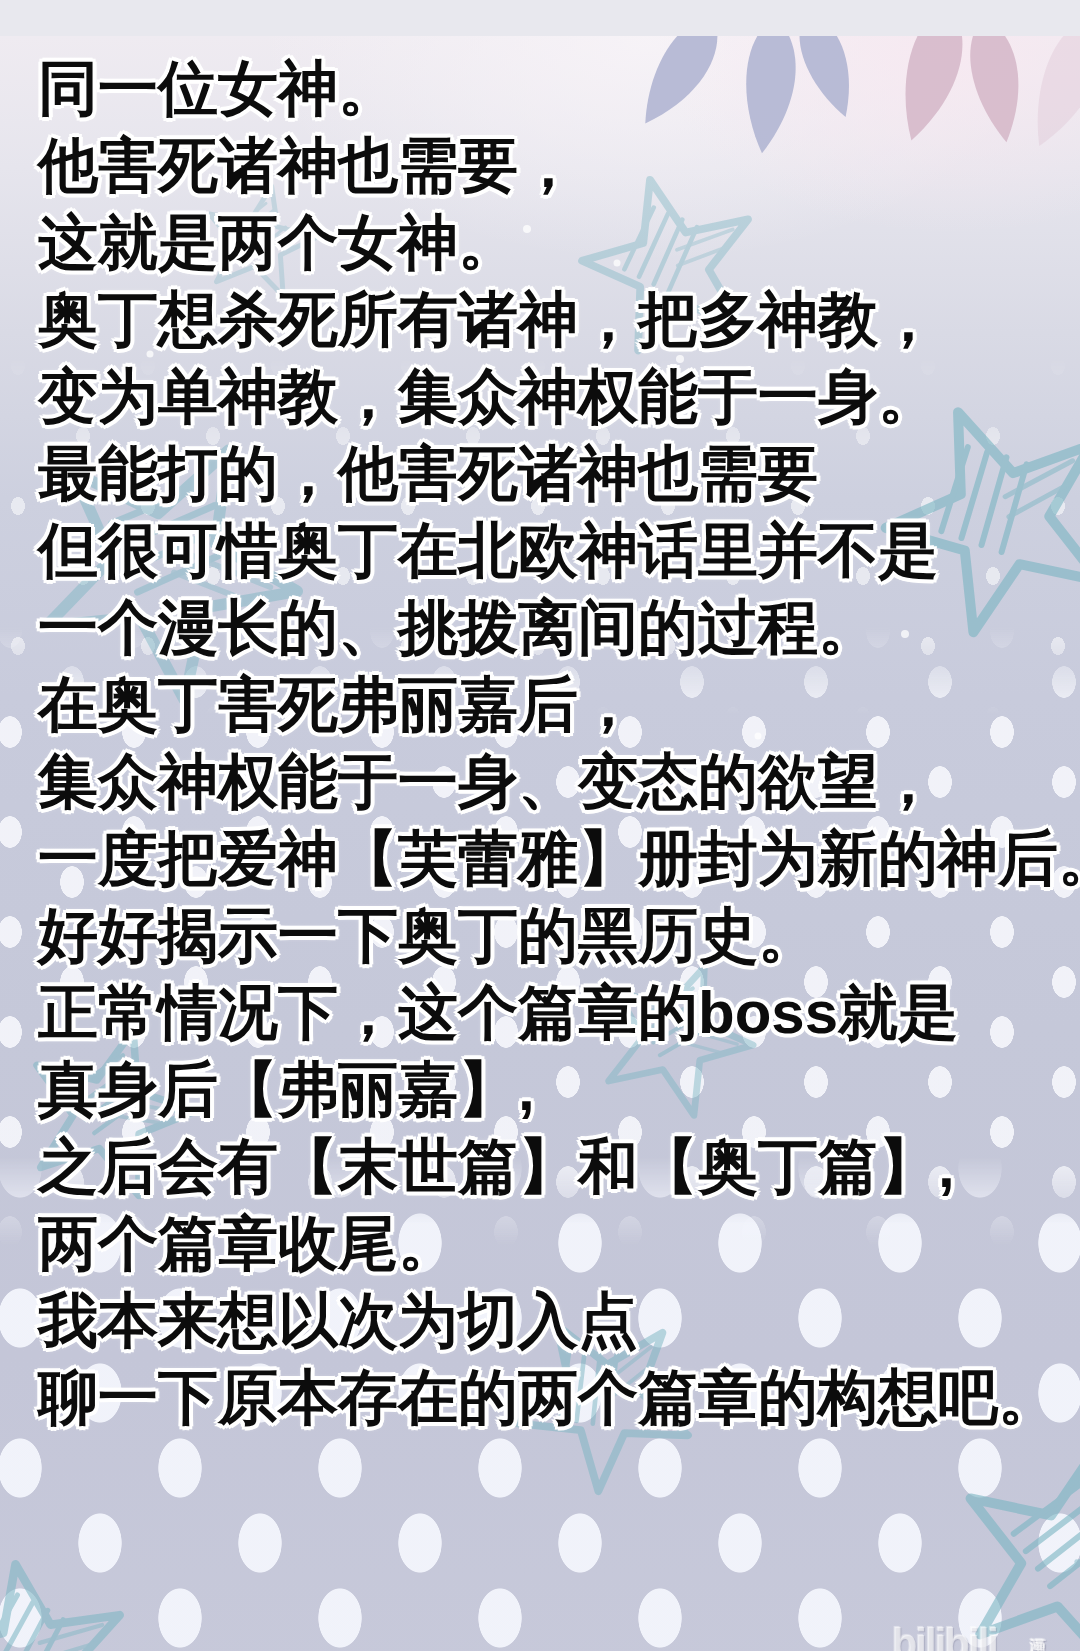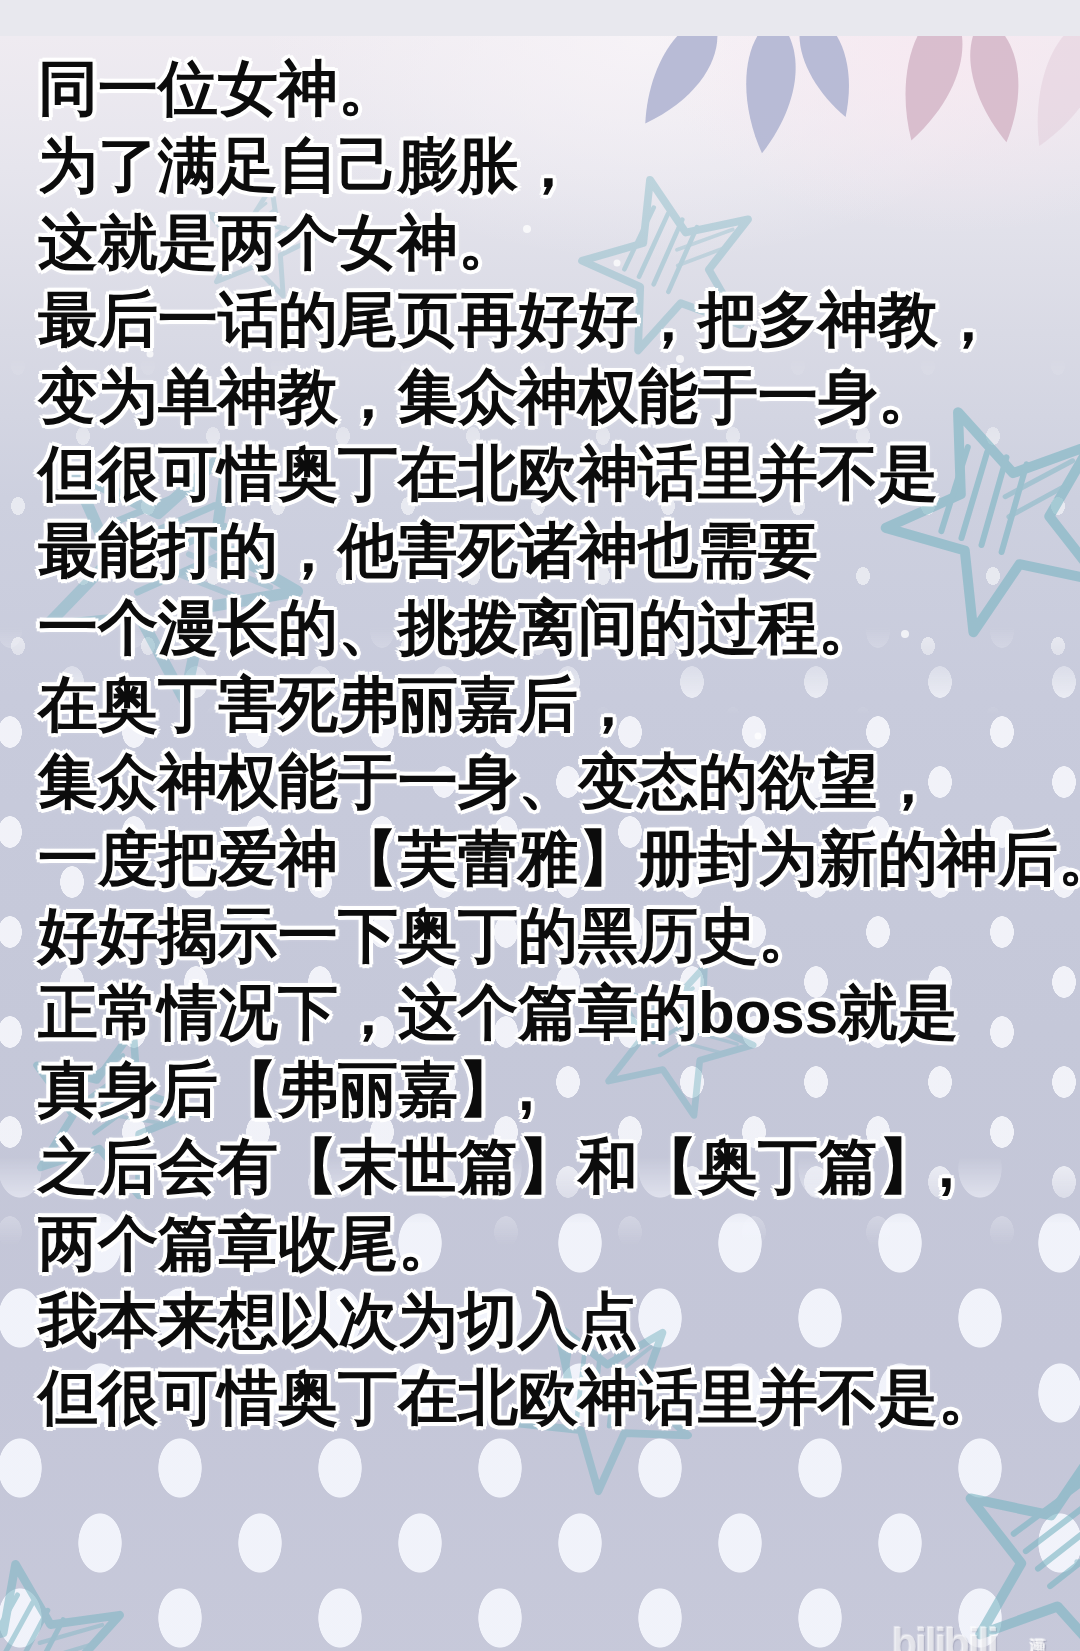--- a/index.html
+++ b/index.html
@@ -154,37 +154,37 @@
       <circle cx="150" cy="318" r="3.5"></circle>
       <circle cx="420" cy="520" r="4"></circle>
       <circle cx="905" cy="598" r="4"></circle>
       <circle cx="758" cy="700" r="3.5"></circle>
       <circle cx="330" cy="642" r="3.5"></circle>
     </g>
   </svg>
 
   <div class="text-block">
     <div class="line">同一位女神。</div>
-    <div class="line">为了满足自己膨胀，</div>
+    <div class="line">他害死诸神也需要，</div>
     <div class="line">这就是两个女神。</div>
-    <div class="line">最后一话的尾页再好好，把多神教，</div>
+    <div class="line">奥丁想杀死所有诸神，把多神教，</div>
     <div class="line">变为单神教，集众神权能于一身。</div>
+    <div class="line">最能打的，他害死诸神也需要</div>
     <div class="line">但很可惜奥丁在北欧神话里并不是</div>
-    <div class="line">最能打的，他害死诸神也需要</div>
     <div class="line">一个漫长的、挑拨离间的过程。</div>
     <div class="line">在奥丁害死弗丽嘉后，</div>
     <div class="line">集众神权能于一身、变态的欲望，</div>
     <div class="line">一度把爱神【芙蕾雅】册封为新的神后。</div>
     <div class="line">好好揭示一下奥丁的黑历史。</div>
     <div class="line">正常情况下，这个篇章的boss就是</div>
     <div class="line">真身后【弗丽嘉】,</div>
     <div class="line">之后会有【末世篇】和【奥丁篇】,</div>
     <div class="line">两个篇章收尾。</div>
     <div class="line">我本来想以次为切入点</div>
-    <div class="line">但很可惜奥丁在北欧神话里并不是。</div>
+    <div class="line">聊一下原本存在的两个篇章的构想吧。</div>
   </div>
 
   <div class="watermark">
     <span class="wm-brand">bilibili</span>
     <span class="wm-suffix">漫画</span>
   </div>
 
 </div>
 
 </body></html>

